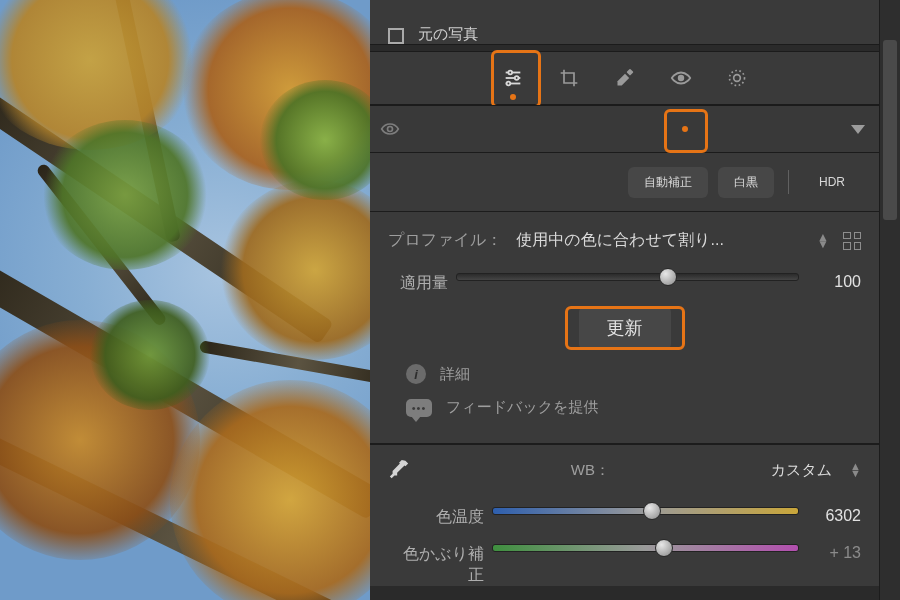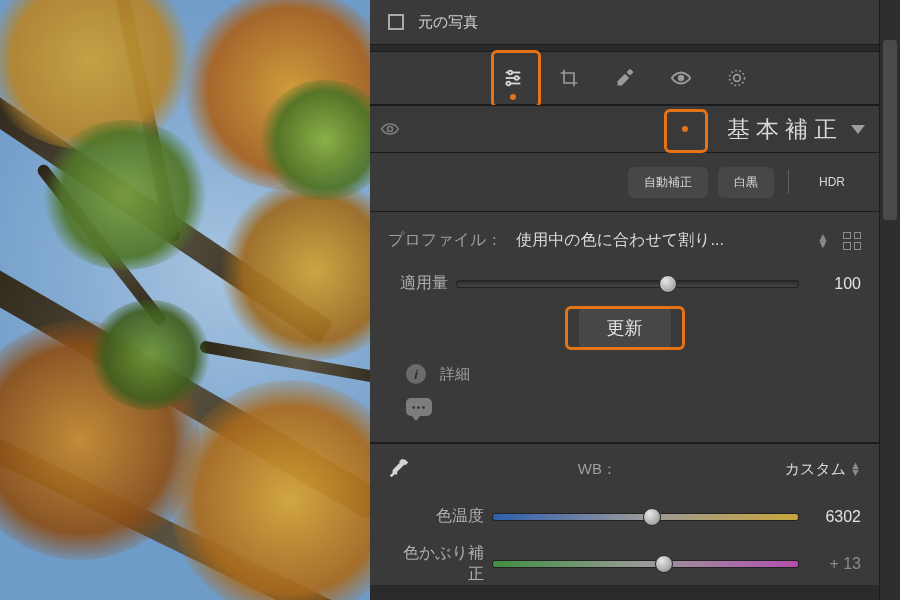--- a/index.html
+++ b/index.html
@@ -7,21 +7,21 @@
   
   .preview{width:370px;height:600px;position:relative;overflow:hidden;background:#7fa8d4}
   .preview .sky1{position:absolute;inset:0;background:radial-gradient(circle at 60% 45%,#a8c4e0 0%,#87aed3 35%,#6f9bc9 70%)}
   .preview .fol{position:absolute;border-radius:50%;opacity:.92}
   .preview .br{position:absolute;background:linear-gradient(90deg,#2a2418,#5b5341,#2a2418);transform-origin:left center;border-radius:6px}
   
   .panel{flex:1;display:flex;background:#2a2a2a}
   .panelbody{flex:1;display:flex;flex-direction:column;min-width:0}
   .scrollgutter{width:20px;background:#2e2e2e;border-left:1px solid #1c1c1c;position:relative}
   .scrollthumb{position:absolute;left:3px;right:3px;top:40px;height:180px;background:#4a4a4a;border-radius:3px}
-  .origrow{display:flex;align-items:center;height:44px;padding:0 18px;gap:14px;color:#cfcfcf;background:#3a3a3a;border-bottom:1px solid #1b1b1b}
+  .origrow{display:flex;align-items:flex-end;height:44px;padding:0 18px;gap:14px;color:#cfcfcf;background:#3a3a3a;border-bottom:1px solid #1b1b1b}
   .origrow .sq{width:12px;height:12px;border:2px solid #aaa}
   .toolrow{display:flex;align-items:center;justify-content:center;height:52px;gap:34px;background:#3a3a3a;border-top:1px solid #1b1b1b;border-bottom:1px solid #1b1b1b;margin-top:6px;position:relative}
   .toolrow .ico{width:22px;height:22px;display:flex;align-items:center;justify-content:center;color:#9a9a9a}
   .toolrow .ico.active{color:#d8d8d8}
   .hl{position:absolute;border:3px solid #e67416;border-radius:6px;pointer-events:none}
   .hl-tool{left:121px;top:-2px;width:44px;height:52px}
   
   .basicheader{display:flex;align-items:center;height:46px;background:#393939;border-top:1px solid #1b1b1b;border-bottom:1px solid #1b1b1b;padding:0 14px 0 10px;position:relative}
   .basicheader .eye{color:#7d7d7d;margin-right:auto}
   .basicheader .title{font-size:23px;letter-spacing:6px;color:#d8d8d8;margin-right:8px}
@@ -33,41 +33,41 @@
   .sep{width:1px;height:24px;background:#616161;margin:0 4px}
   
   .profilewrap{padding:18px 18px 8px 18px;background:#3a3a3a;border-bottom:1px solid #1c1c1c}
   .profrow{display:flex;align-items:center;gap:14px}
   .profrow .lbl{color:#9e9e9e;font-size:16px;white-space:nowrap}
   .profrow .val{flex:1;color:#dadada;font-size:16px;white-space:nowrap;overflow:hidden;text-overflow:ellipsis}
   .profrow .arrows{color:#8a8a8a;font-size:12px;display:flex;flex-direction:column;line-height:7px}
   .profrow .grid4{width:18px;height:18px;display:grid;grid-template:repeat(2,1fr)/repeat(2,1fr);gap:3px}
   .profrow .grid4 span{border:1.5px solid #8d8d8d}
   
-  .sliderrow{display:flex;align-items:center;gap:8px;margin-top:22px}
+  .sliderrow{display:flex;align-items:flex-start;gap:8px;margin-top:22px}
   .sliderrow .slbl{color:#aeaeae;font-size:16px;text-align:right}
   .track{flex:1;height:6px;background:linear-gradient(#2b2b2b,#454545);border-radius:3px;position:relative;border:1px solid #222}
   .track.temp{background:linear-gradient(90deg,#2e5fae,#9a9a9a,#c9a63a)}
   .track.tint{background:linear-gradient(90deg,#3f8f3f,#9a9a9a,#b24fae)}
   .knob{position:absolute;top:50%;width:16px;height:16px;border-radius:50%;background:radial-gradient(circle at 35% 30%,#e7e7e7,#8a8a8a);transform:translate(-50%,-50%);border:1px solid #2a2a2a}
   .numv{width:54px;text-align:right;color:#e2e2e2;font-size:16px}
   .numv.dim{color:#8b8b8b}
   
   .updwrap{display:flex;justify-content:center;margin:22px 0 18px 0}
   .updbtn{background:#474747;color:#e4e4e4;font-size:18px;padding:10px 28px;border-radius:4px;position:relative}
   .hl-upd{left:-14px;top:-10px;right:-14px;bottom:-10px;width:auto;height:auto}
   
   .detrow{display:flex;align-items:center;gap:14px;padding:6px 18px 8px 18px;color:#9e9e9e;background:#3a3a3a}
   .detrow .iicon{width:20px;height:20px;border-radius:50%;background:#6b6b6b;color:#2d2d2d;font-style:italic;font-weight:bold;display:flex;align-items:center;justify-content:center;font-size:13px}
   .detrow .chat{width:26px;height:18px;border-radius:5px;background:#7d7d7d;position:relative}
   .detrow .chat::after{content:"";position:absolute;left:5px;bottom:-5px;border-left:5px solid transparent;border-right:5px solid transparent;border-top:6px solid #7d7d7d}
   .detrow .chat::before{content:"•••";position:absolute;inset:0;display:flex;align-items:center;justify-content:center;color:#3a3a3a;font-size:11px;letter-spacing:1px}
   
   .wbsection{padding:14px 18px 0 18px;background:#3a3a3a;border-top:1px solid #1c1c1c}
-  .wbhead{display:flex;align-items:center;}
+  .wbhead{display:flex;align-items:center;gap:14px}
   .dropper{width:22px;height:22px;color:#d4d4d4}
   .wbhead .wblabel{flex:1;text-align:center;color:#9e9e9e}
   .wbhead .wbval{color:#dcdcdc;margin-right:4px}
   .wbhead .mini{color:#8a8a8a;font-size:11px;display:flex;flex-direction:column;line-height:7px}
   svg{display:block}
 </style>
 </head>
 <body>
 
 <div class="app">
@@ -141,21 +141,20 @@
 
       <div class="basicheader">
         <span class="eye">
           <svg viewBox="0 0 24 24" width="20" height="20" fill="none" stroke="currentColor" stroke-width="2">
               <path d="M2 12s3.5-6 10-6 10 6 10 6-3.5 6-10 6S2 12 2 12z"></path>
               <circle cx="12" cy="12" r="3"></circle>
             </svg>
         </span>
         <div class="dotmark" style="left:312px;top:20px"></div>
         <div class="hl" style="left:294px;top:3px;width:38px;height:38px"></div>
-        <span class="title">基本補正</span>
         <span class="tri"></span>
       </div>
 
       <div class="autorow">
         <span class="pillbtn">自動補正</span>
         <span class="pillbtn">白黒</span>
         <span class="sep"></span>
         <span class="pillbtn" style="background:transparent">HDR</span>
       </div>
 
@@ -188,20 +187,21 @@
             <div class="hl hl-upd"></div>
           </div>
         </div>
 
         <div class="detrow">
           <span class="iicon">i</span>
           <span>詳細</span>
         </div>
         <div class="detrow" style="padding-bottom:18px">
           <span class="chat"></span>
+          <span>フィードバックを提供</span>
         </div>
       </div>
 
       <div class="wbsection">
         <div class="wbhead">
           <span class="dropper">
             <svg viewBox="0 0 24 24" width="22" height="22" fill="currentColor">
                 <path d="M19 2l3 3-3 3-1-1-8 8v3H7l-3 3-2-2 3-3v-3l8-8-1-1 3-3z"></path>
               </svg>
           </span>

